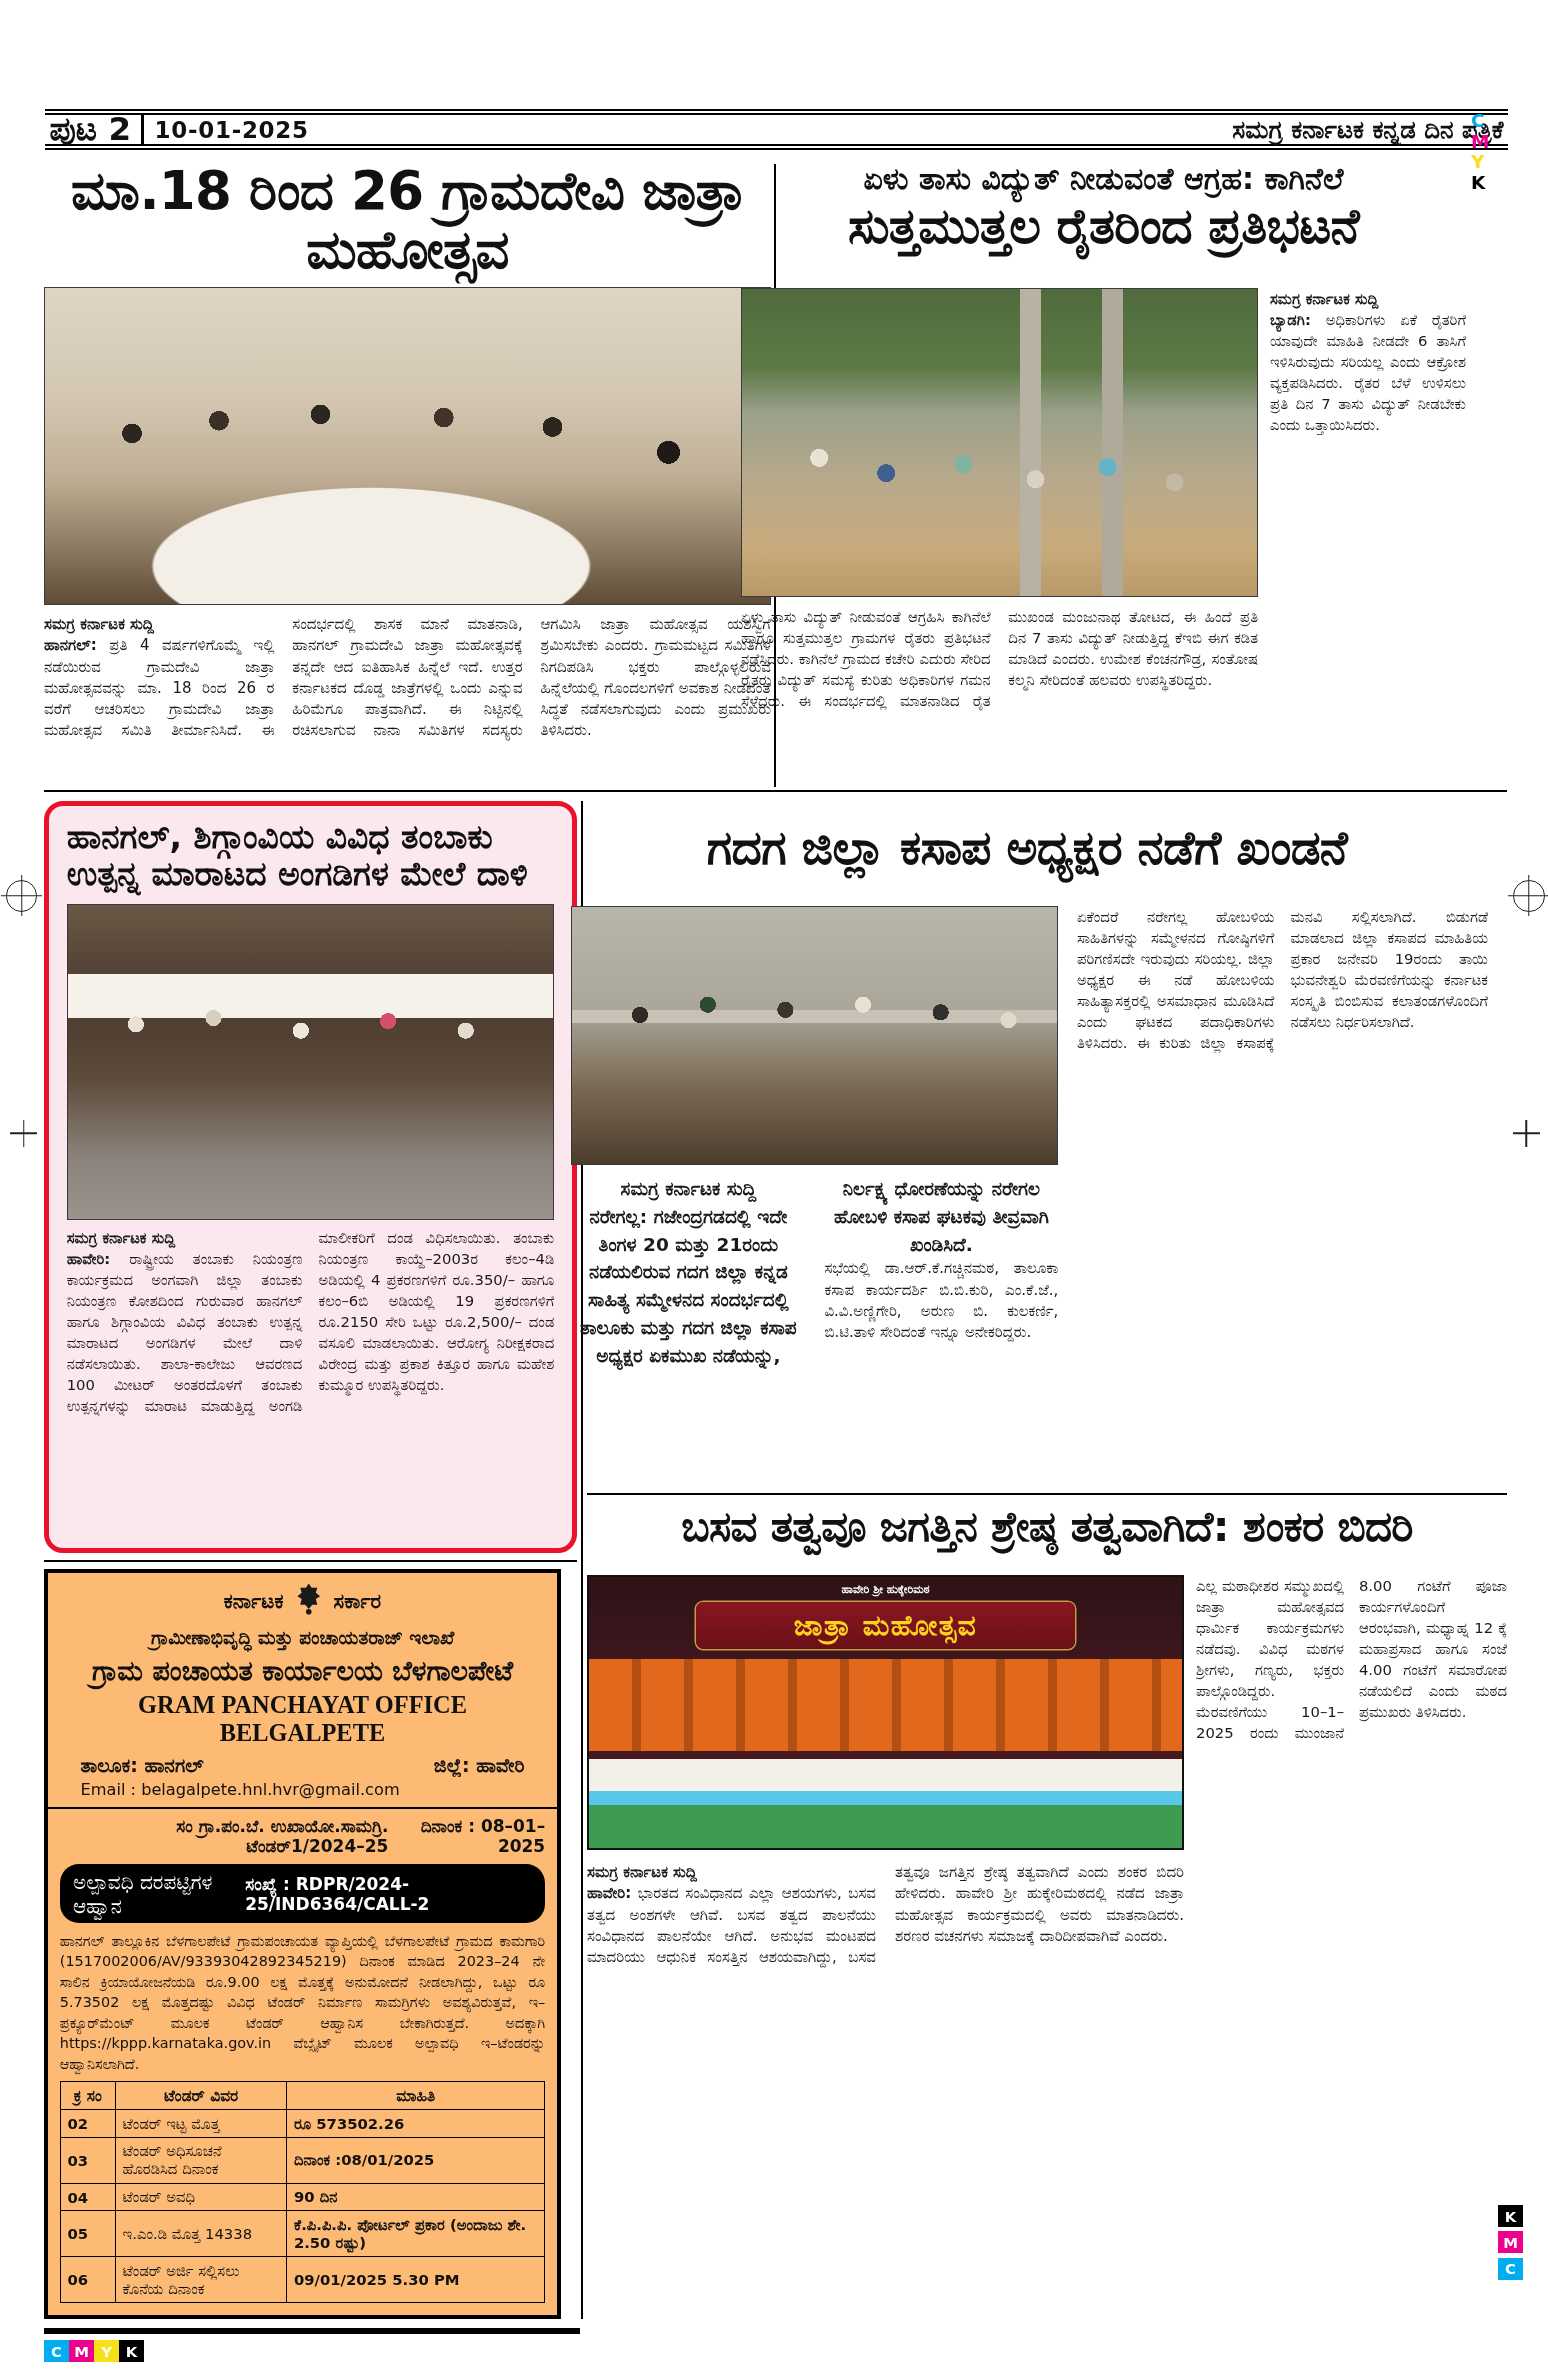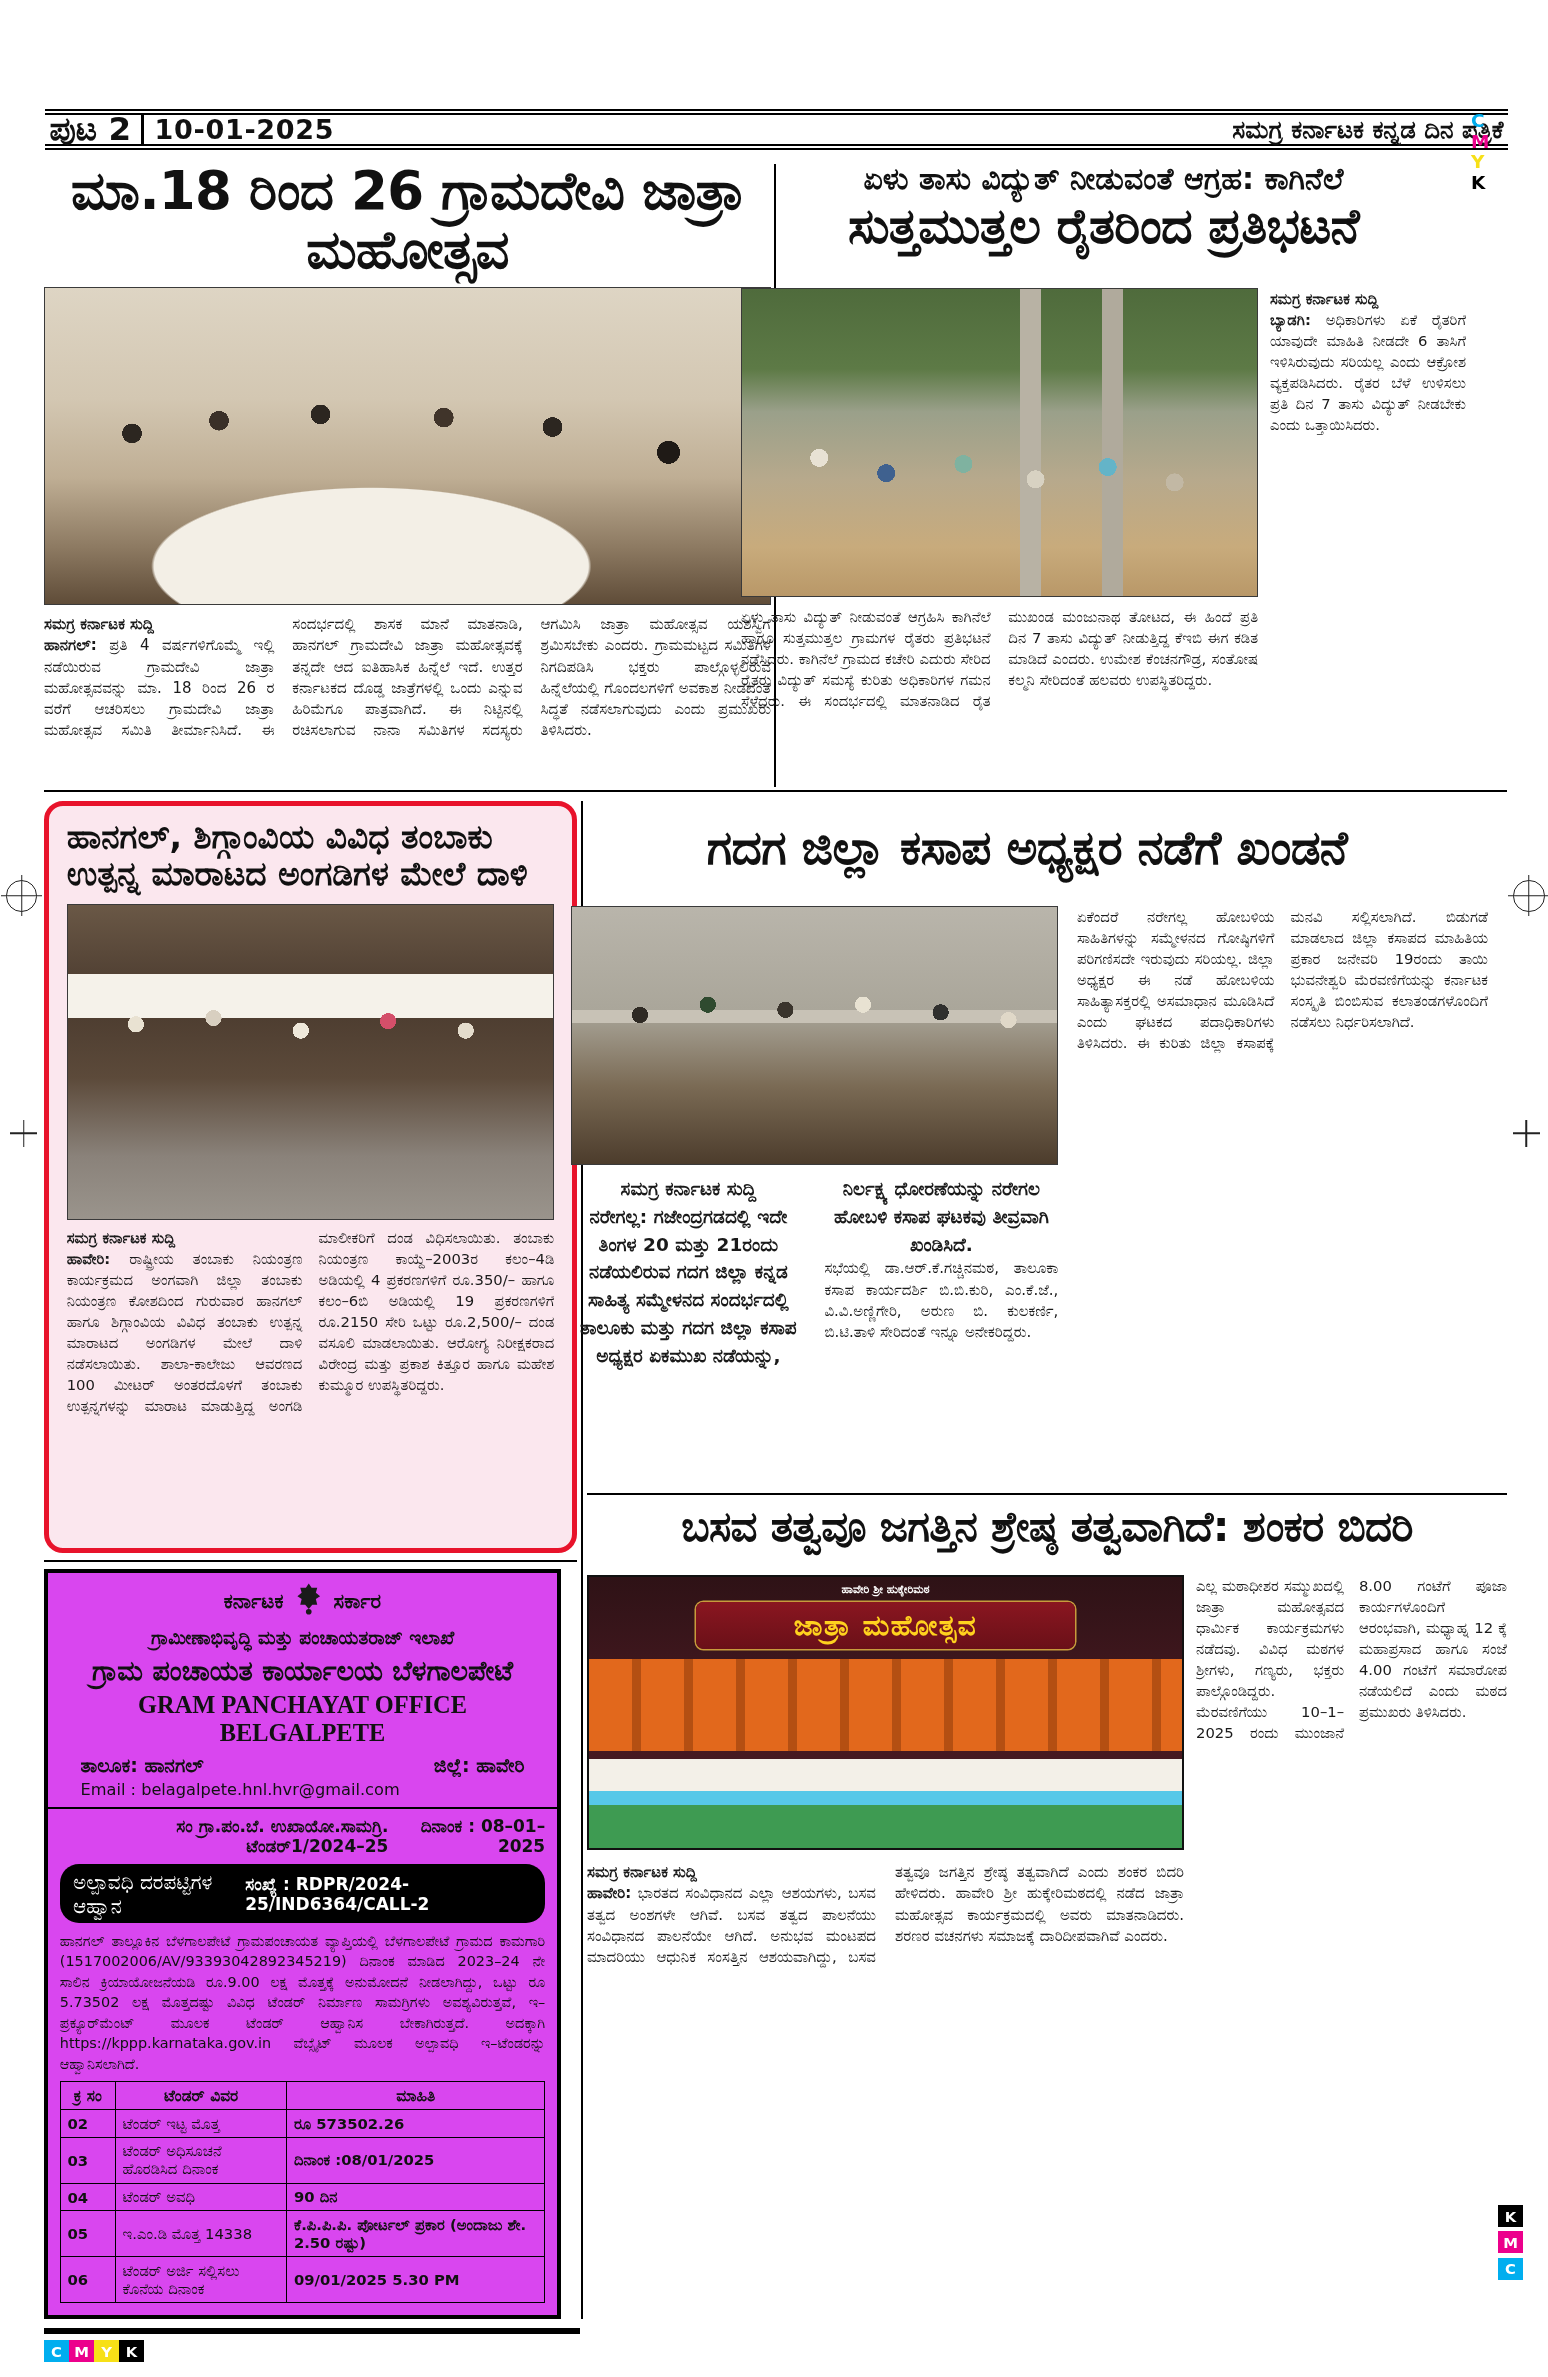--- a/index.html
+++ b/index.html
@@ -5,21 +5,21 @@
   html,body{margin:0;padding:0;background:#ffffff;}
   .page{position:relative;width:1549px;height:2377px;background:#fff;color:#111;
         font-family:"DejaVu Sans",sans-serif;overflow:hidden;}
   
   .masthead{position:absolute;left:45px;top:109px;width:1463px;height:41px;
     border-top:6.6px double #000;border-bottom:6.6px double #000;
     display:flex;align-items:center;justify-content:space-between;padding:0 4.4px;box-sizing:border-box;}
   .mh-left{display:flex;align-items:center;gap:10.3px;}
   .mh-page{font-size:32.5px;font-weight:bold;}
   .mh-sep{width:3px;height:31px;background:#000;}
-  .mh-date{font-size:27px;font-weight:600;letter-spacing:0.7px;}
+  .mh-date{font-size:23px;font-weight:600;letter-spacing:0.7px;}
   .mh-paper{font-size:24.4px;font-weight:bold;}
   
   .cmyk-col{position:absolute;left:1471px;top:111px;display:flex;flex-direction:column;
     font-size:18.5px;font-weight:bold;line-height:20.7px;}
   .cmyk-row{position:absolute;left:44px;top:2340px;display:flex;}
   .cmyk-stack{position:absolute;left:1498px;top:2205px;display:flex;flex-direction:column;gap:4.4px;}
   .sq{width:25px;height:22px;color:#fff;font-size:14.8px;font-weight:bold;
       display:flex;align-items:center;justify-content:center;}
   .reg-circle{position:absolute;width:29.5px;height:29.5px;border:1.5px solid #222;border-radius:50%;}
   .reg-circle::before,.reg-circle::after{content:"";position:absolute;background:#222;}
@@ -92,21 +92,21 @@
       radial-gradient(circle 13.3px at 60% 38%,#e8e2d2 60%,transparent 61%),
       radial-gradient(circle 13.3px at 76% 41%,#30302e 60%,transparent 61%),
       radial-gradient(circle 13.3px at 90% 44%,#e0d8c8 60%,transparent 61%),
       linear-gradient(0deg,transparent 55%,#c8c2b6 55%,#c8c2b6 60%,transparent 60%),
       linear-gradient(180deg,#b9b5ab 0%,#aaa69a 40%,#7a6a54 70%,#4c3c2c 100%);}
   .side-d{position:absolute;left:510px;top:105px;width:411px;height:561px;column-count:2;column-gap:16.2px;font-size:14.8px;}
   .under-d{position:absolute;left:4.4px;top:374px;width:487px;height:292px;column-count:2;column-gap:19px;font-size:15px;}
   .intro-d{font-weight:bold;text-align:center;font-size:18.5px;line-height:1.5;}
   
   .tender{position:absolute;left:44px;top:1569px;width:517px;height:750px;box-sizing:border-box;
-    border:4.4px solid #000;padding:8.9px 11.8px;overflow:hidden;background:#d946ef;}
+    border:4.4px solid #000;padding:8.9px 11.8px;overflow:hidden;background:#fdba74;}
   .gov-line{display:flex;align-items:center;justify-content:center;gap:10.3px;font-size:20px;font-weight:bold;}
   .dept-line{text-align:center;font-size:18.5px;font-weight:bold;margin-top:5.9px;}
   .office-kn{text-align:center;font-size:27px;font-weight:bold;margin-top:5.9px;}
   .office-en{text-align:center;font-size:24.4px;font-weight:bold;margin-top:4.4px;font-family:"Liberation Serif",serif;}
   .td-row{display:flex;justify-content:space-between;font-size:19px;font-weight:bold;margin-top:7.4px;padding:0 20.7px;}
   .email-line{font-size:16.2px;margin-top:3px;padding-left:20.7px;}
   .tender-hr{border:none;border-top:2.2px solid #000;margin:7.4px -11.8px;}
   .ref-row{display:flex;justify-content:space-between;font-size:17px;font-weight:bold;text-align:right;}
   .band{background:#000;color:#fff;border-radius:19px;margin-top:7.4px;padding:5.9px 13.3px;
         display:flex;align-items:center;gap:11.8px;}

